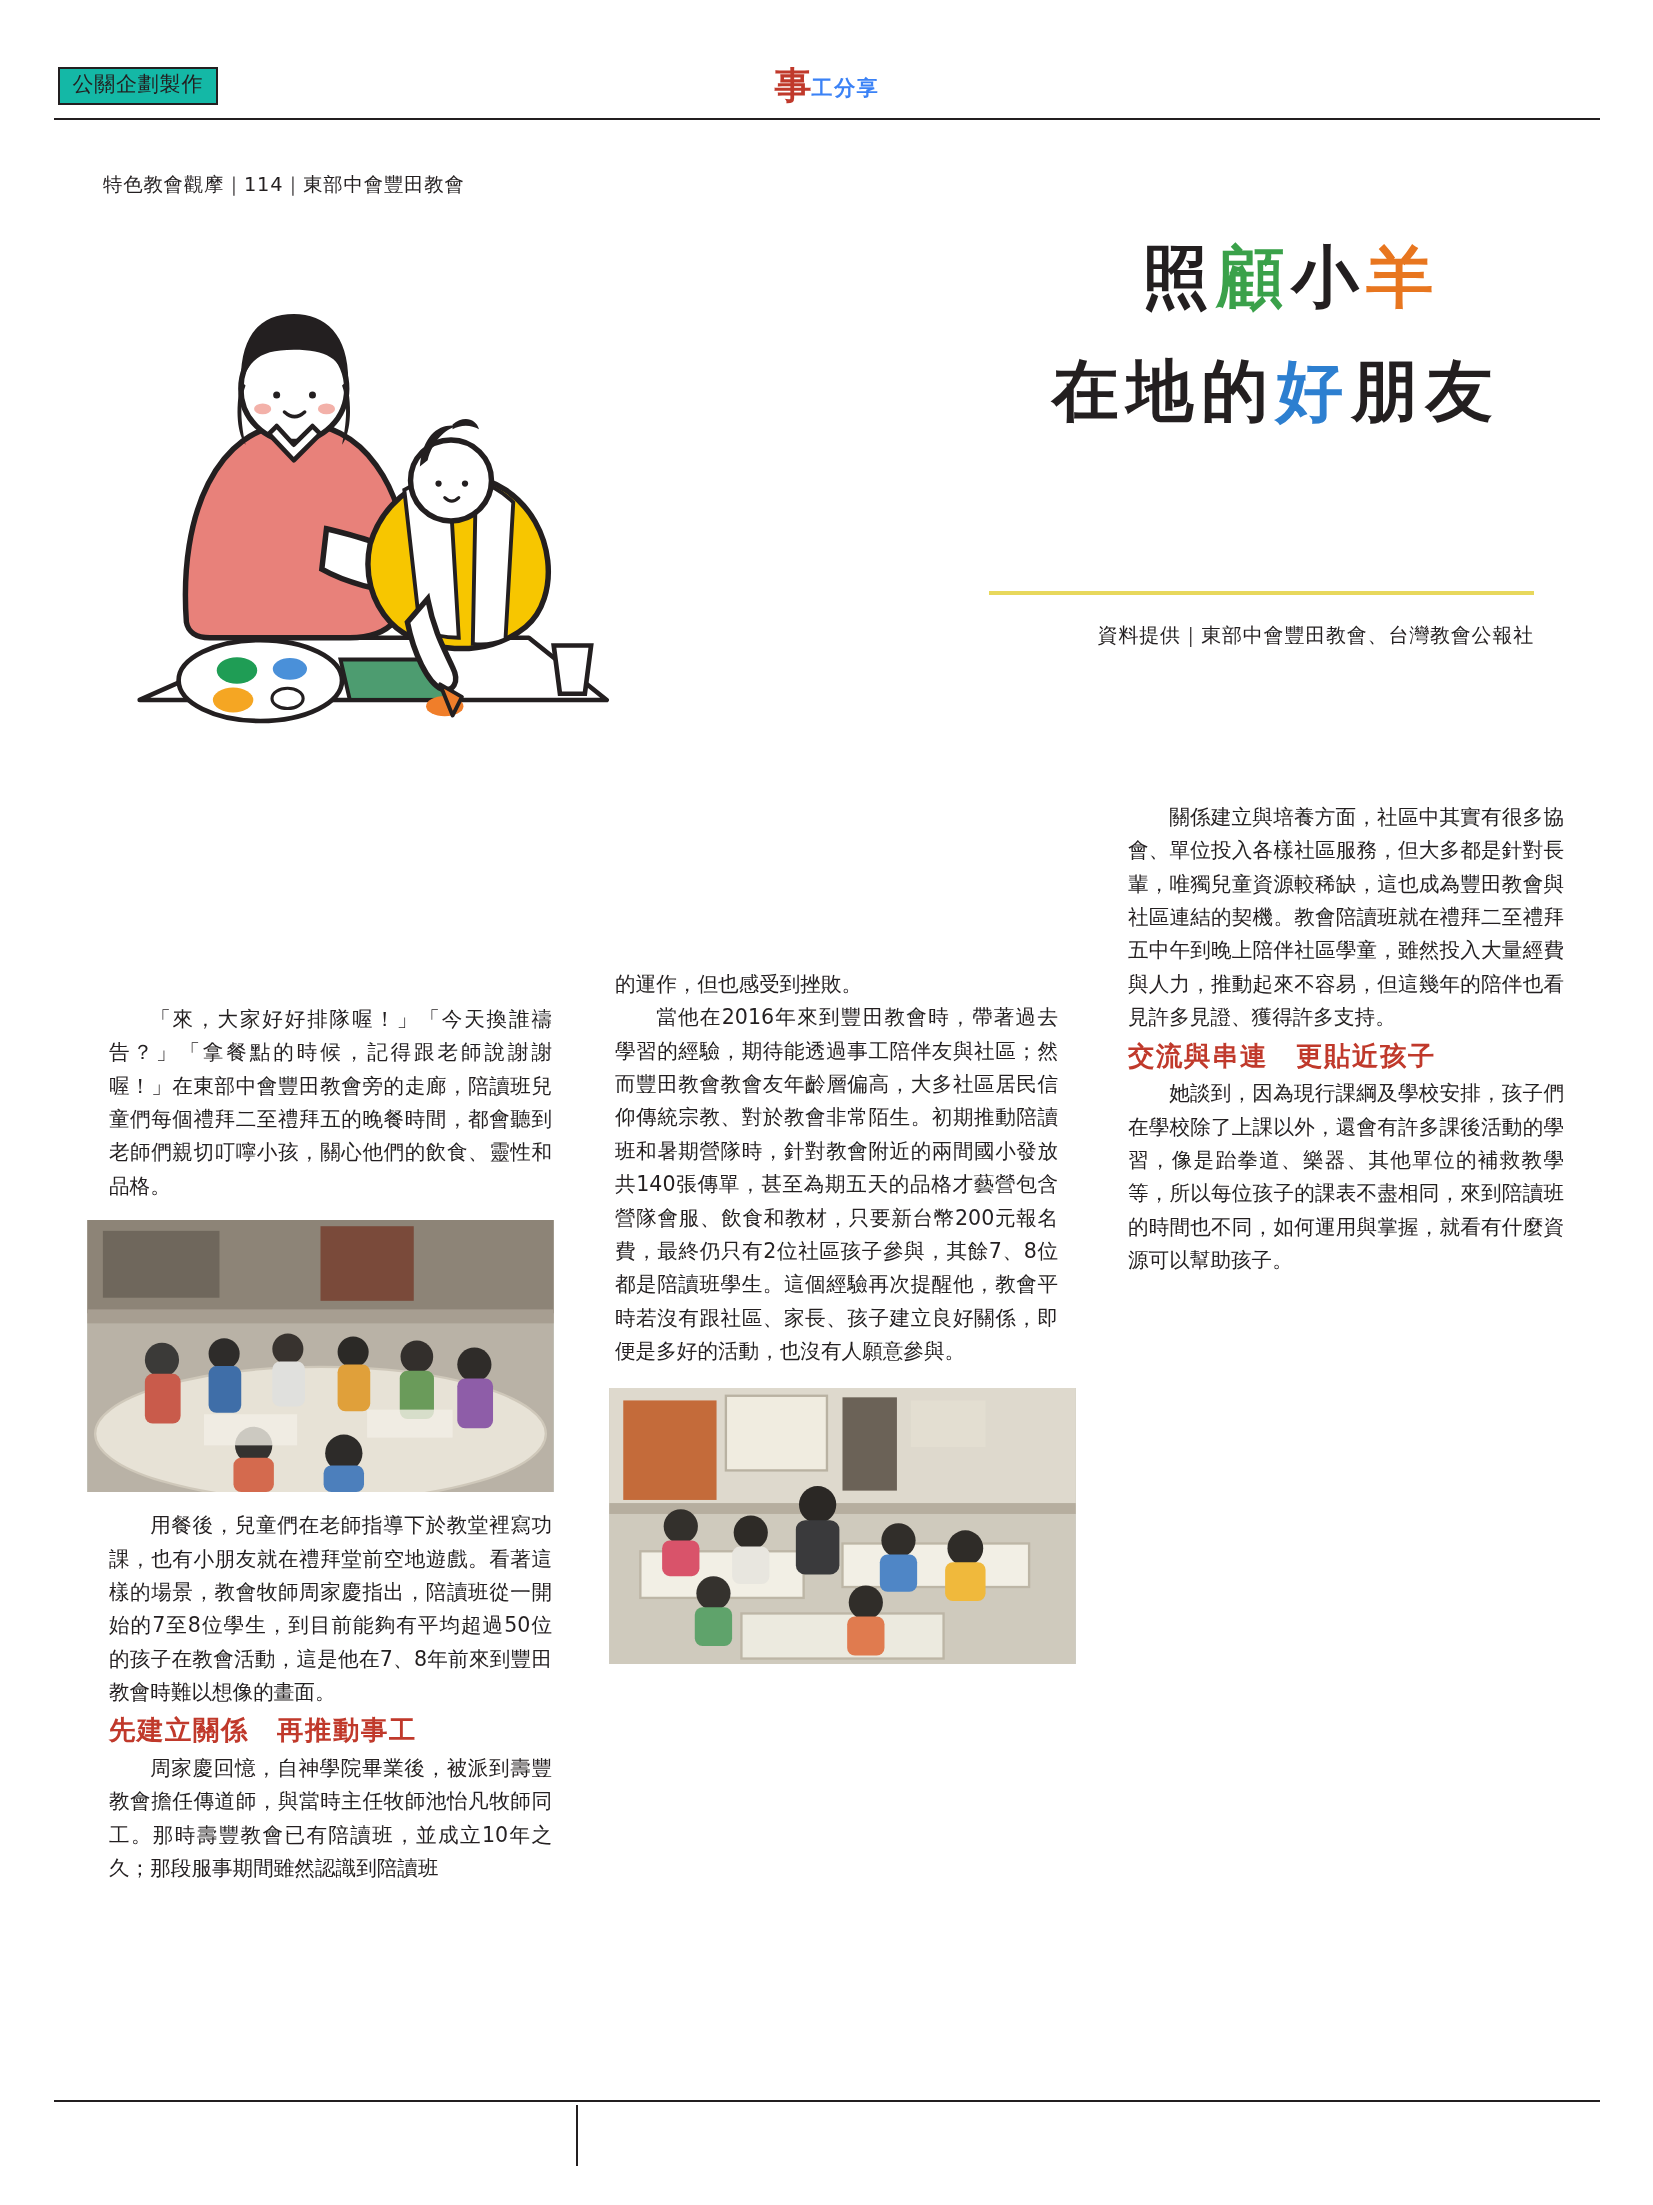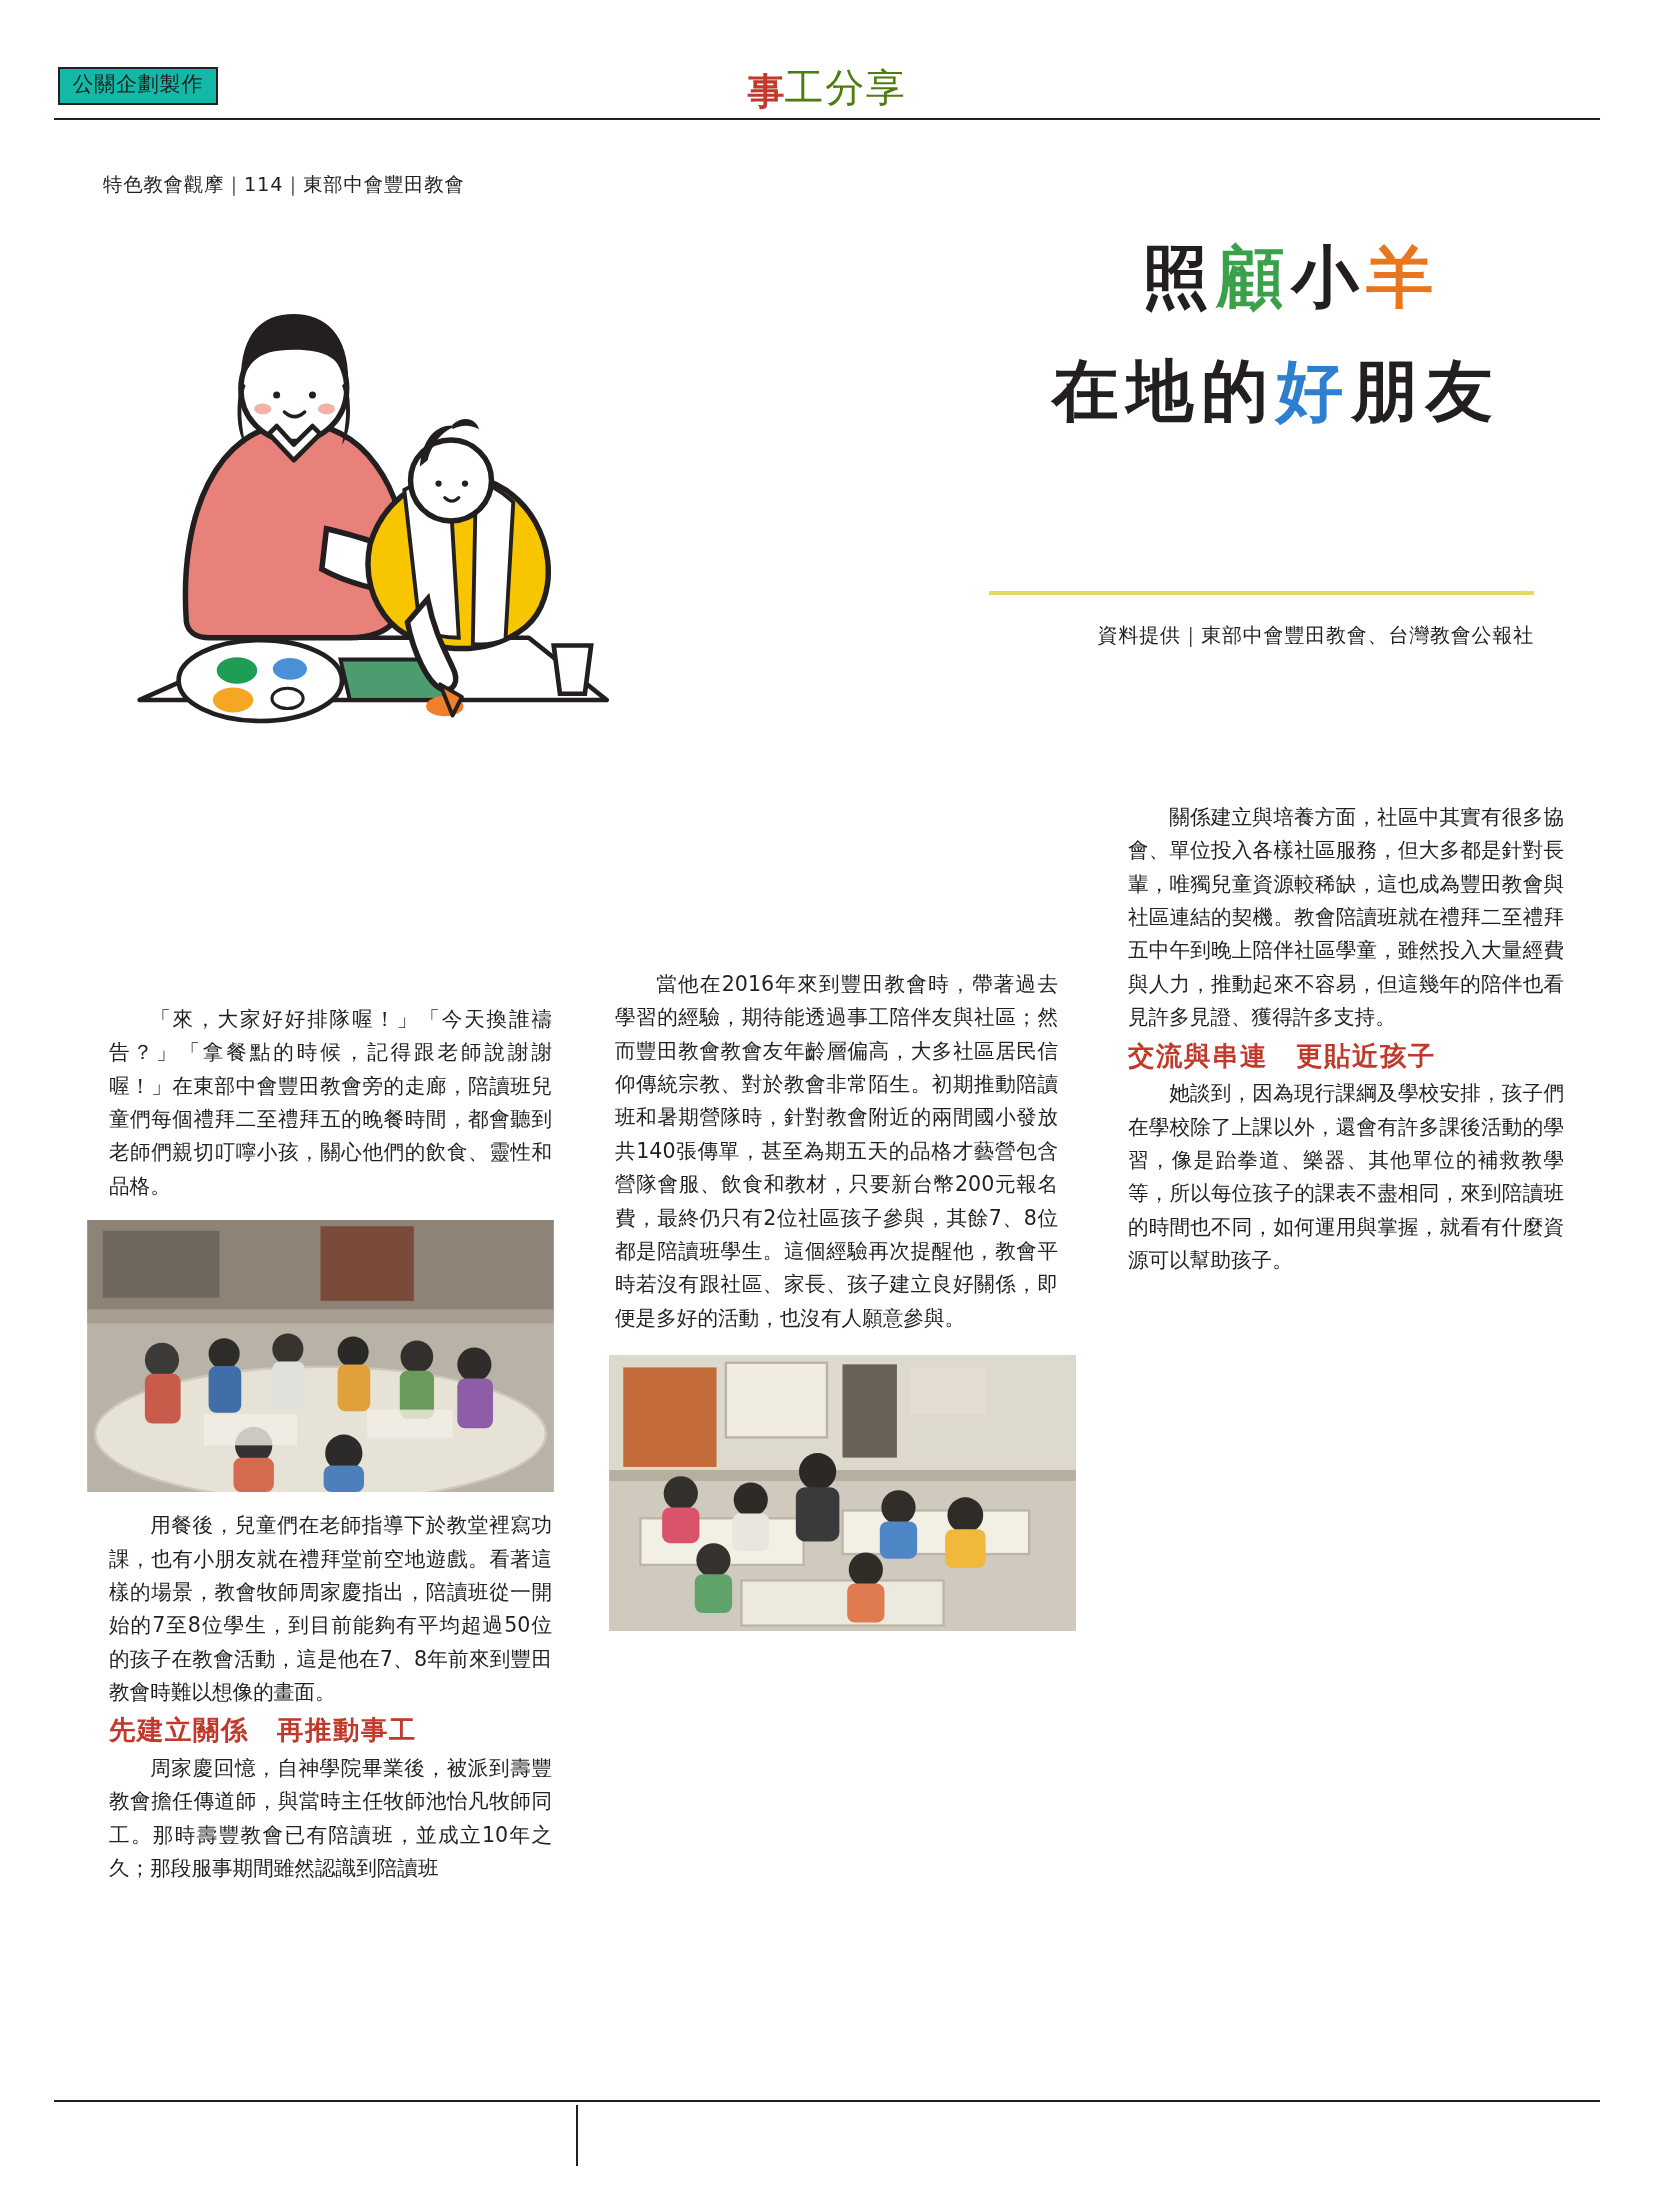--- a/index.html
+++ b/index.html
@@ -49,23 +49,23 @@
     white-space: nowrap;
   }
   .header-center .big {
     font-size: 37px;
     font-weight: bold;
     color: #c0392b;
     vertical-align: -3.1px;
     letter-spacing: 0;
   }
   .header-center .rest {
-    font-size: 39px;
-    font-weight: normal;
-    color: #4d7c0f;
+    font-size: 21px;
+    font-weight: bold;
+    color: #3b82f6;
     letter-spacing: 1.6px;
   }
 
   
   .breadcrumb {
     position: absolute;
     left: 103px;
     top: 171px;
     font-size: 19.4px;
     color: #231f20;
@@ -322,20 +322,21 @@
         <rect x="150" y="250" width="120" height="40" fill="#f2efe6" opacity="0.8"></rect>
         <rect x="360" y="244" width="110" height="36" fill="#f2efe6" opacity="0.8"></rect>
       </svg>
     </div>
     <p>用餐後，兒童們在老師指導下於教堂裡寫功課，也有小朋友就在禮拜堂前空地遊戲。看著這樣的場景，教會牧師周家慶指出，陪讀班從一開始的7至8位學生，到目前能夠有平均超過50位的孩子在教會活動，這是他在7、8年前來到豐田教會時難以想像的畫面。</p>
     <p class="section-head noindent">先建立關係　再推動事工</p>
     <p>周家慶回憶，自神學院畢業後，被派到壽豐教會擔任傳道師，與當時主任牧師池怡凡牧師同工。那時壽豐教會已有陪讀班，並成立10年之久；那段服事期間雖然認識到陪讀班</p>
   </div>
 
   <div class="col col2">
+    <p class="noindent">的運作，但也感受到挫敗。</p>
     <p>當他在2016年來到豐田教會時，帶著過去學習的經驗，期待能透過事工陪伴友與社區；然而豐田教會教會友年齡層偏高，大多社區居民信仰傳統宗教、對於教會非常陌生。初期推動陪讀班和暑期營隊時，針對教會附近的兩間國小發放共140張傳單，甚至為期五天的品格才藝營包含營隊會服、飲食和教材，只要新台幣200元報名費，最終仍只有2位社區孩子參與，其餘7、8位都是陪讀班學生。這個經驗再次提醒他，教會平時若沒有跟社區、家長、孩子建立良好關係，即便是多好的活動，也沒有人願意參與。</p>
     <div class="photo" style="position:relative;left:-6.2px;margin-top:20px;width:467px;height:276px;">
       <svg viewBox="0 0 600 355" width="467" height="276" aria-hidden="true">
         <rect width="600" height="355" fill="#cfcabd"></rect>
         <rect x="0" y="0" width="600" height="150" fill="#ded9cd"></rect>
         <rect x="18" y="16" width="120" height="128" fill="#c46b3a"></rect>
         <rect x="150" y="10" width="130" height="96" fill="#f0ece0" stroke="#b9b2a2" stroke-width="3"></rect>
         <rect x="300" y="12" width="70" height="120" fill="#6b6257"></rect>
         <rect x="388" y="16" width="96" height="60" fill="#e3ded1"></rect>
         <rect x="0" y="148" width="600" height="14" fill="#b6ae9f"></rect>

